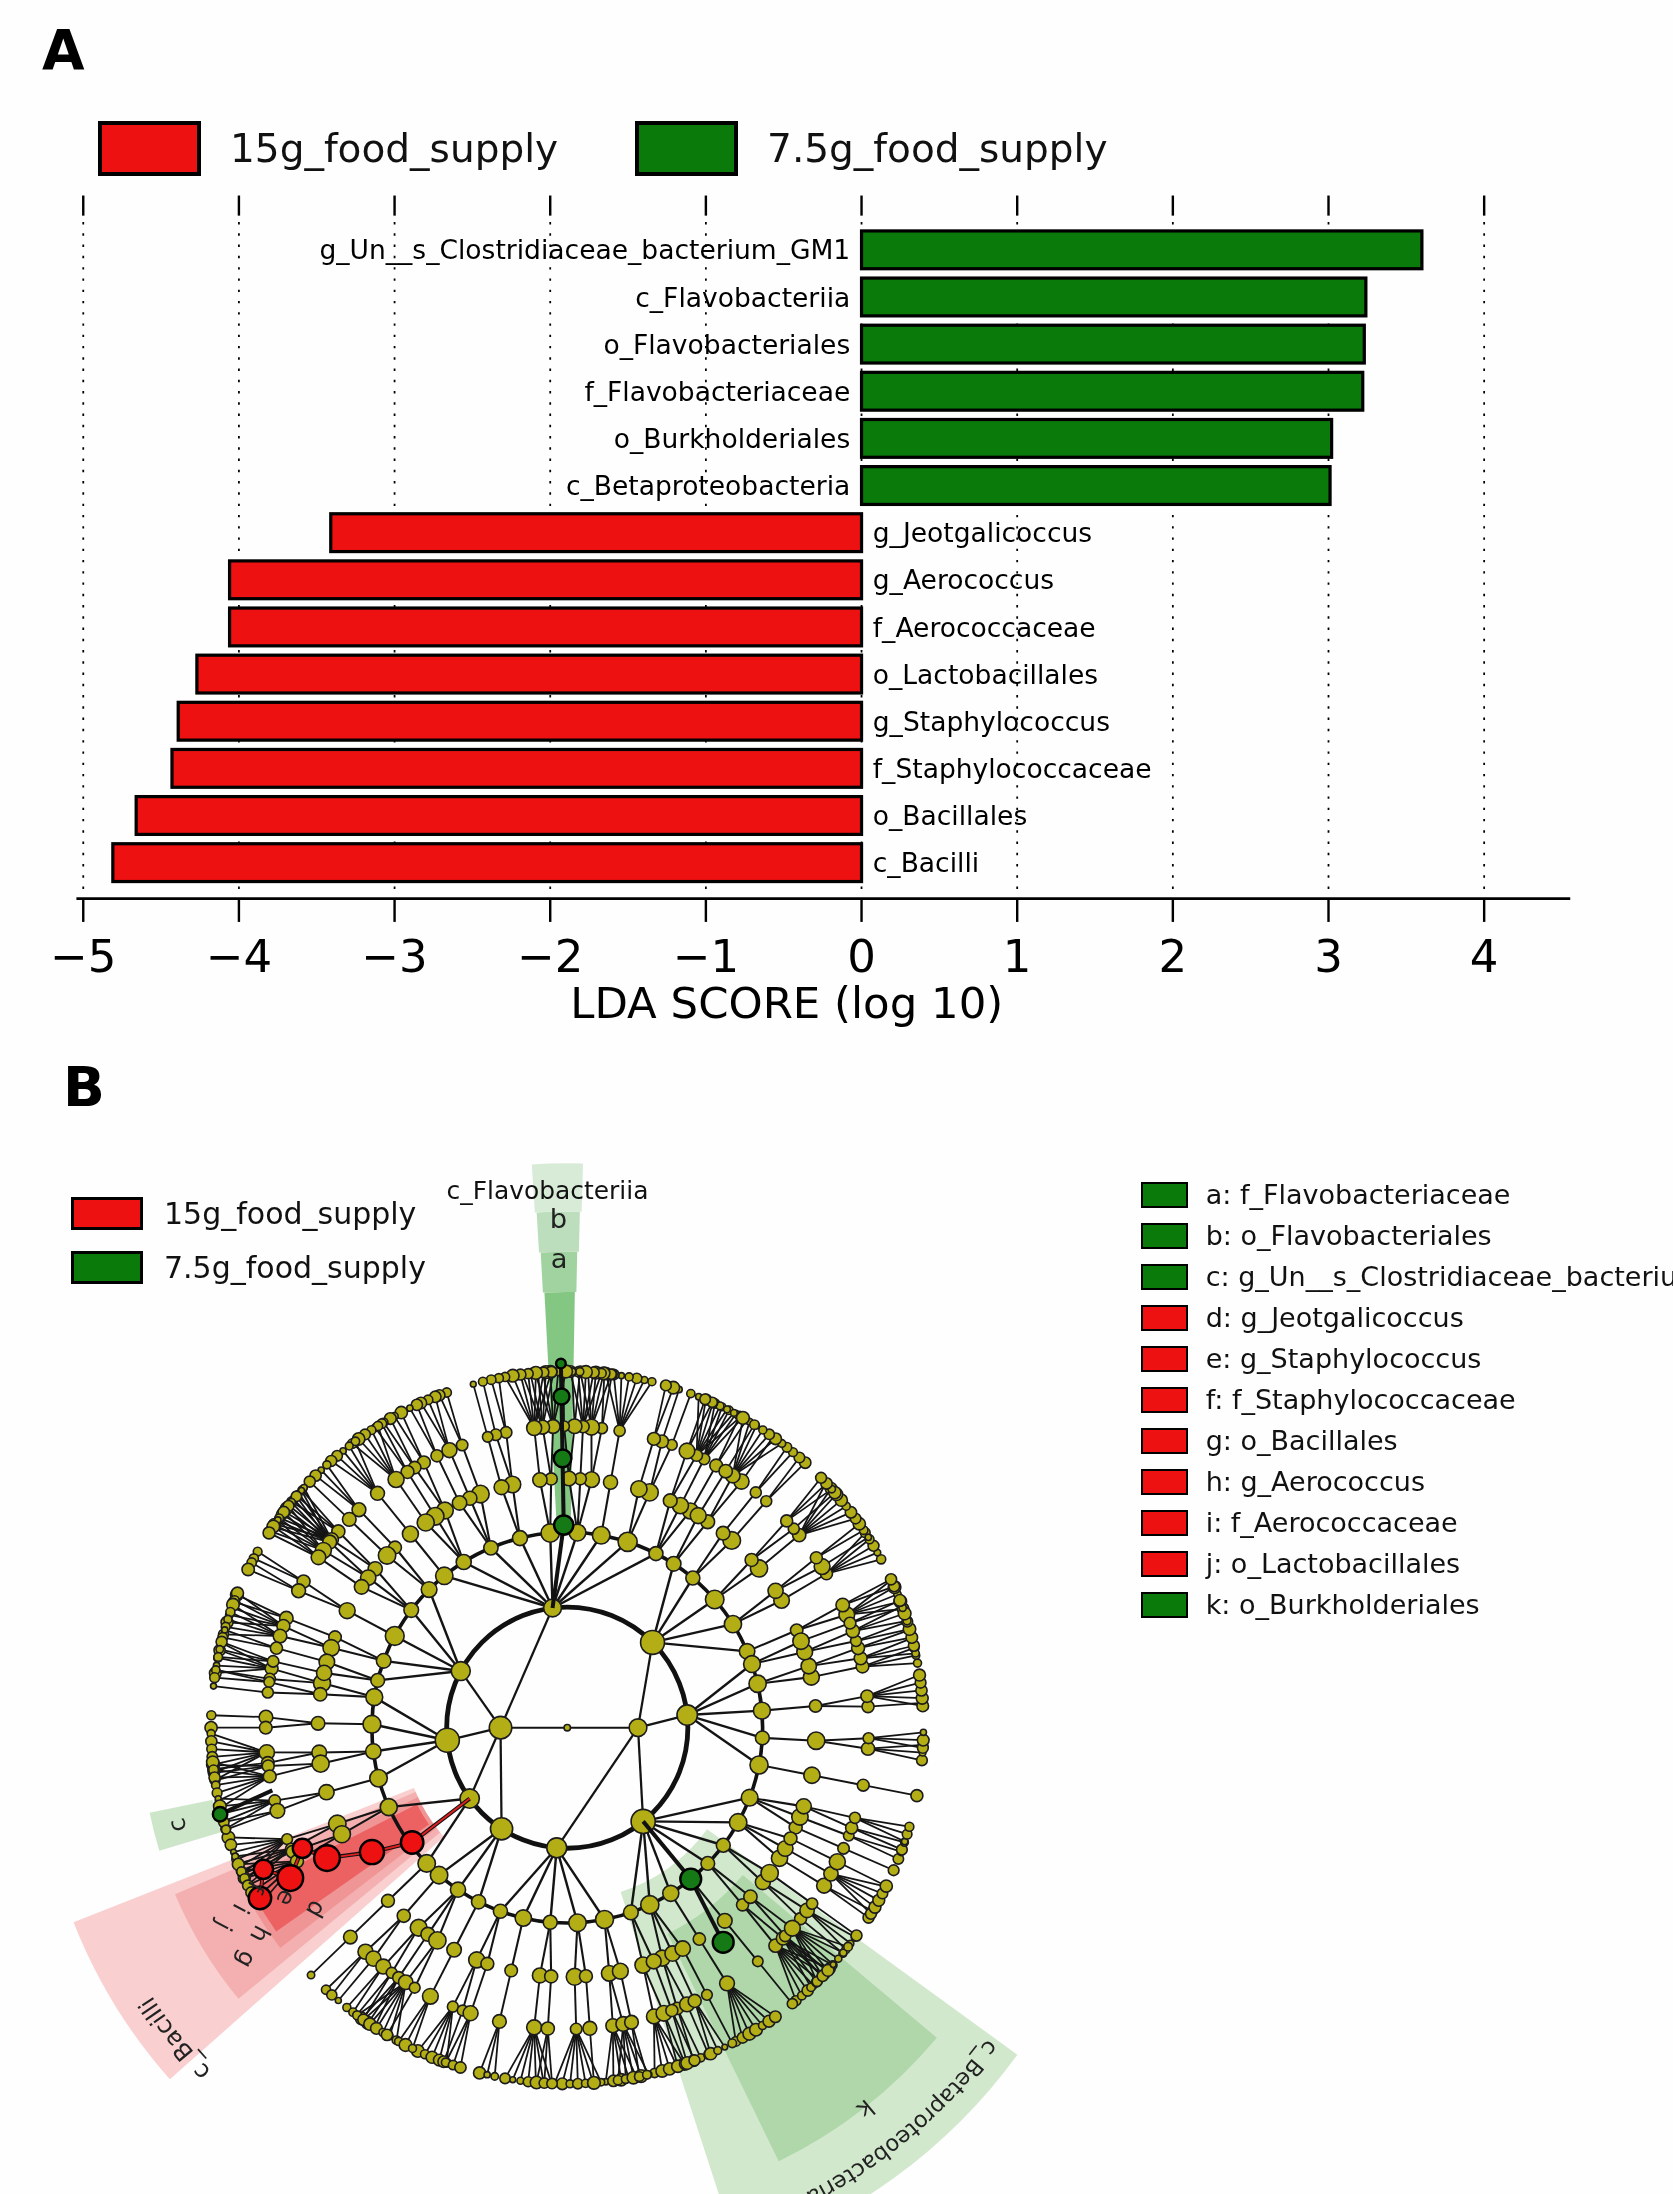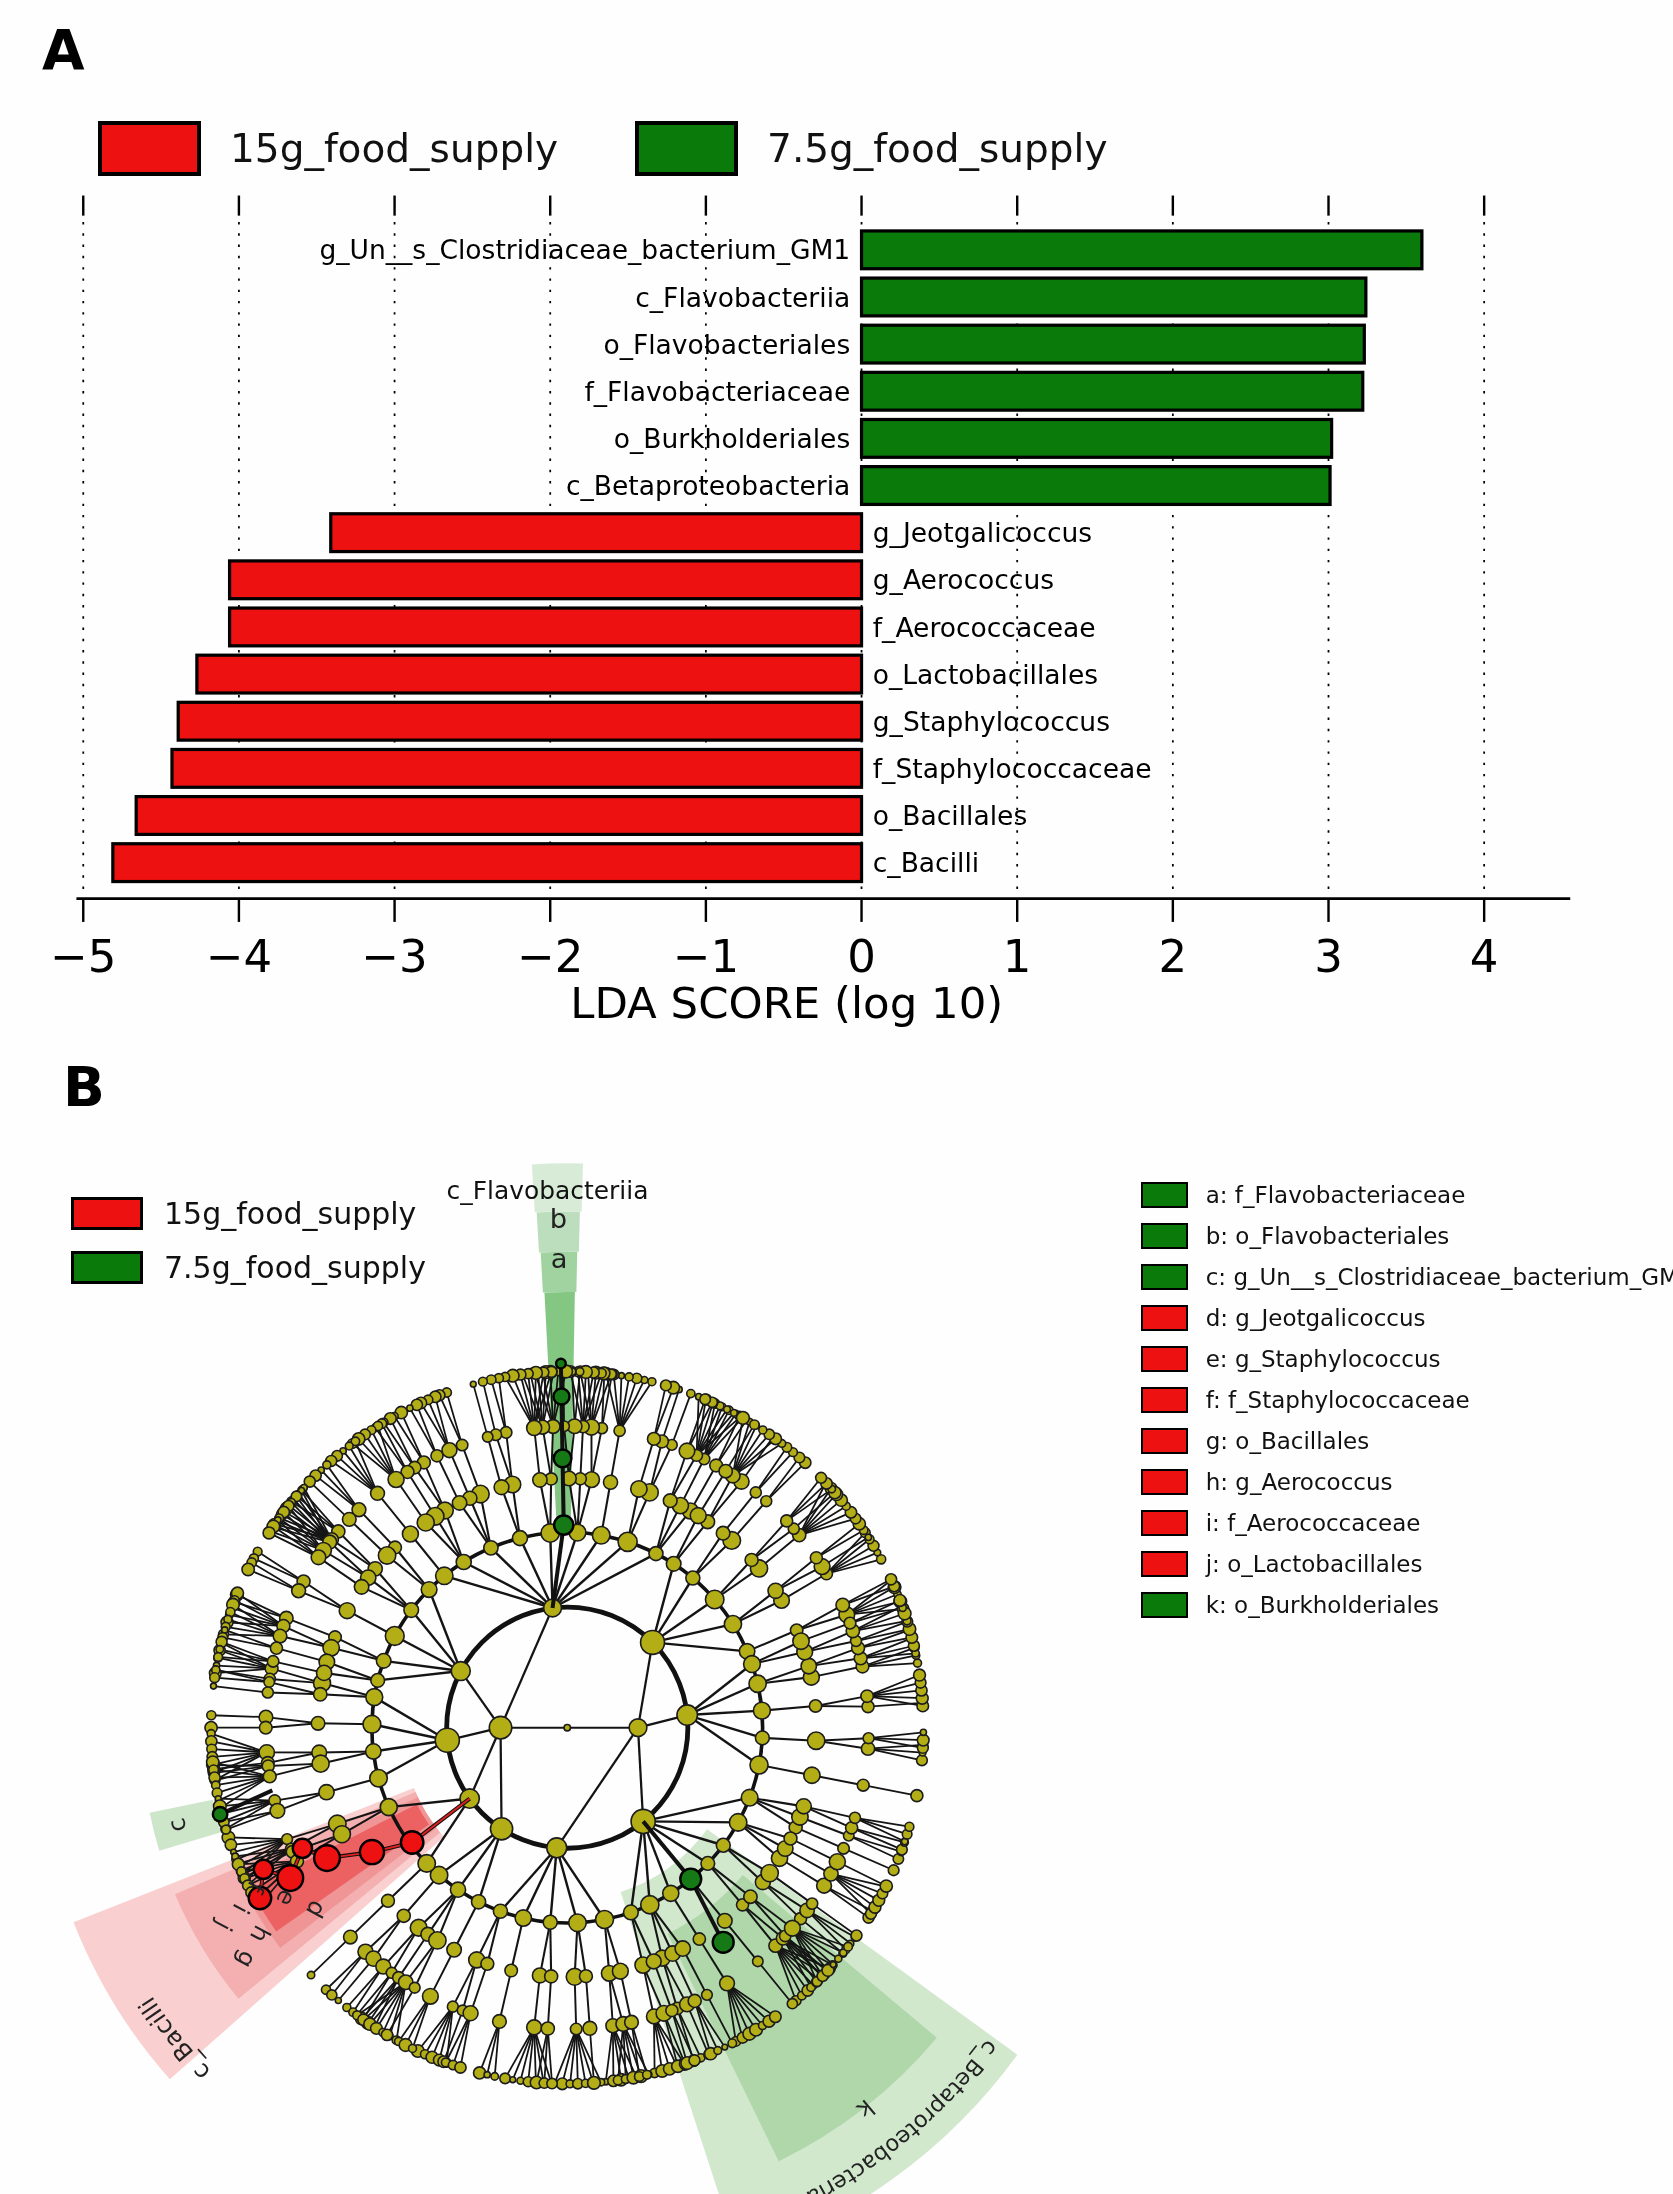--- a/index.html
+++ b/index.html
@@ -13,21 +13,21 @@
   .legend-a .sw.g{background:#0a7a0a;margin-left:77px;}
   .legend-a .lt{font-size:39px;color:#111;margin-left:29px;white-space:nowrap;}
   .legend-b{position:absolute;left:71px;top:1196px;}
   .legend-b .row{display:flex;align-items:center;margin-bottom:19.3px;}
   .legend-b .sw{width:66px;height:27px;border:3.2px solid #000;background:#ee1111;display:inline-block;}
   .legend-b .sw.g{background:#0a7a0a;}
   .legend-b .lt{font-size:30px;color:#111;margin-left:21px;white-space:nowrap;}
   .key-b{position:absolute;left:1141px;top:1174px;}
   .key-b .row{display:flex;align-items:center;height:41px;}
   .key-b .sw{width:43px;height:22px;border:2.4px solid #000;display:inline-block;flex:0 0 auto;}
-  .key-b .lt{font-size:23px;color:#111;margin-left:17.7px;white-space:nowrap;}
+  .key-b .lt{font-size:27px;color:#111;margin-left:17.7px;white-space:nowrap;}
   svg{position:absolute;left:0;}
   #svgA{top:0;}
   #svgB{top:1070px;}
 </style>
 </head>
 <body>
 
 <div class="page">
 
   <div class="panel-label" id="lblA">A</div>

